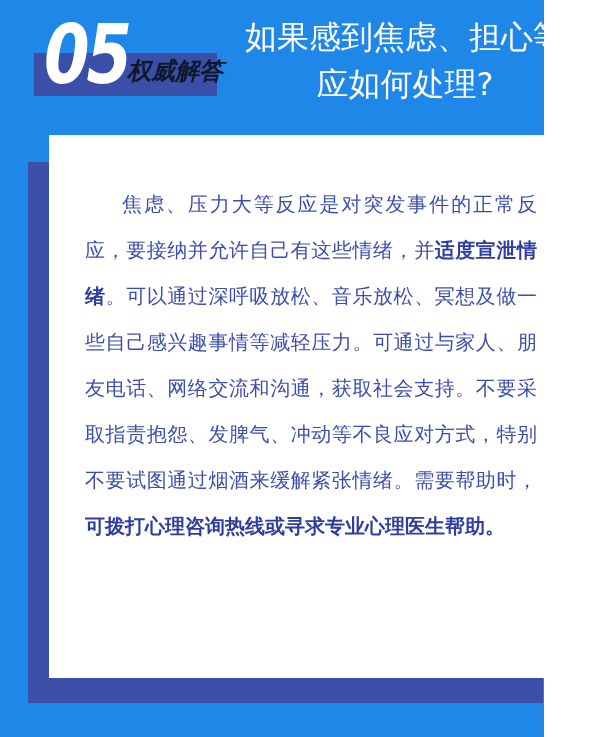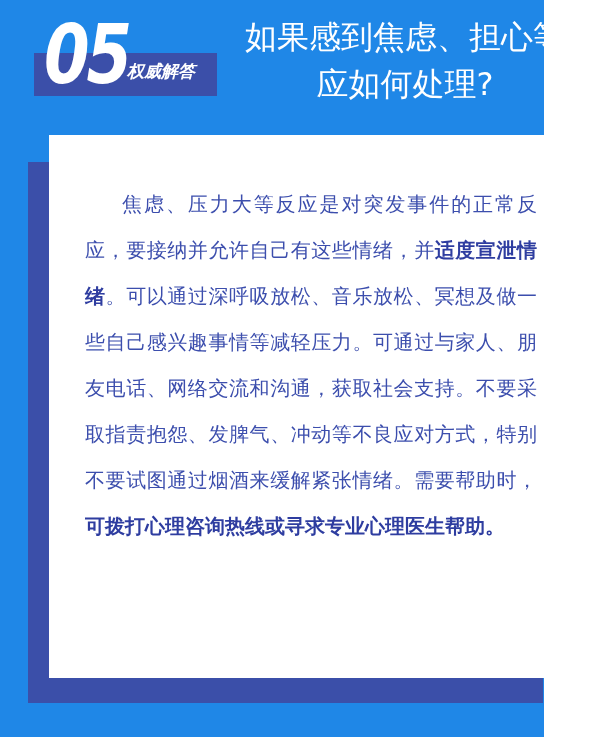--- a/index.html
+++ b/index.html
@@ -32,25 +32,25 @@
     color: #ffffff;
     letter-spacing: -4px;
     transform: scaleX(0.8);
     transform-origin: left top;
     white-space: nowrap;
   }
   .badge-label {
     position: absolute;
     left: 127px;
     top: 59px;
-    font-size: 17px;
+    font-size: 24px;
     line-height: 25px;
     font-style: italic;
     font-weight: bold;
-    color: #ffffff;
+    color: #0f172a;
     white-space: nowrap;
   }
 
   
   .page-title {
     position: absolute;
     left: 239px;
     top: 14px;
     width: 332px;
     margin: 0;

